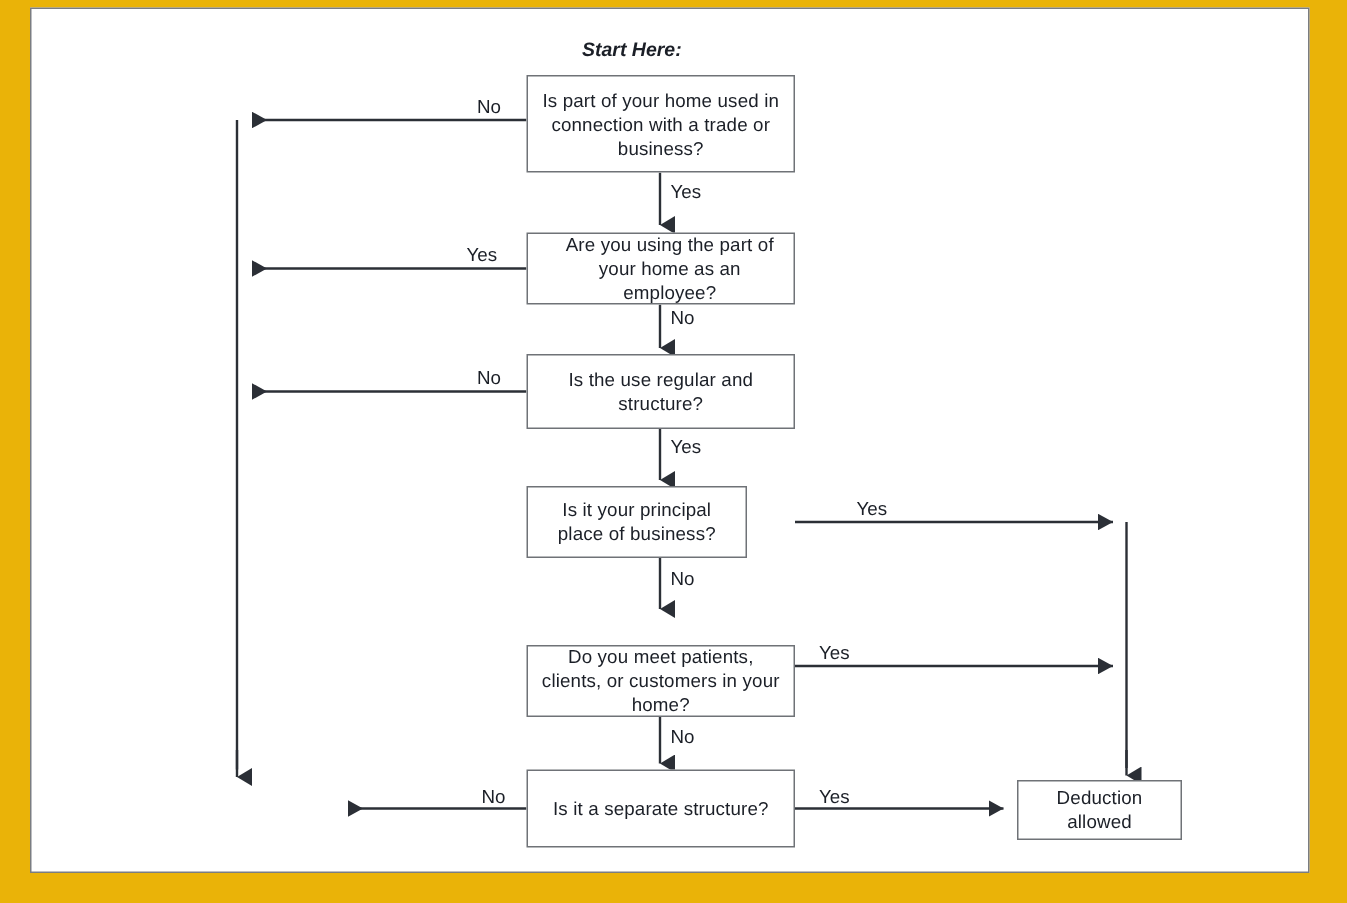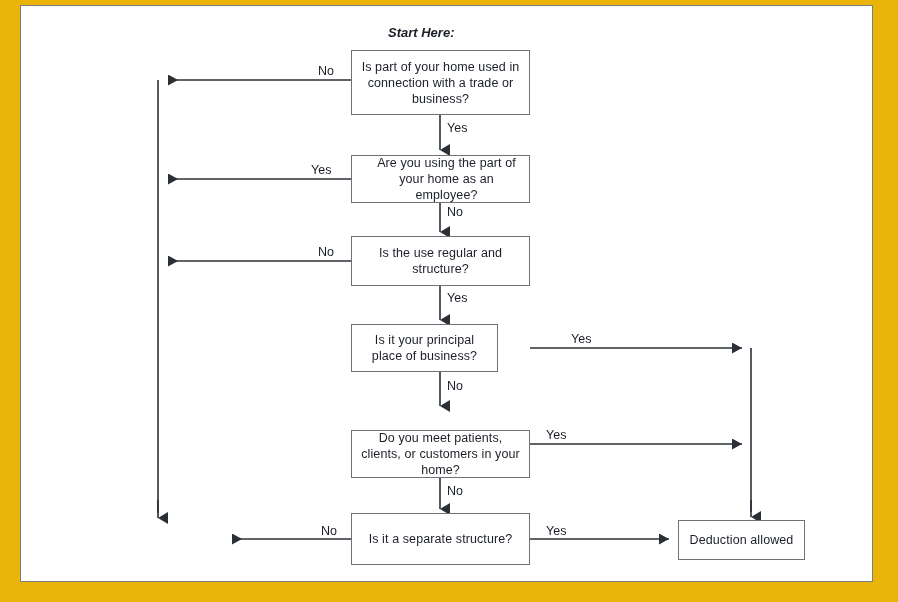--- a/index.html
+++ b/index.html
@@ -135,21 +135,21 @@
 
   <div class="node" style="left:351px; top:410px; width:179px; height:48px;margin-top:20px;">
     <span>Do you meet patients, clients, or customers in your home?</span>
   </div>
 
   <div class="node" style="left:351px; top:513px; width:179px; height:52px;text-align:center;">
     <span>Is it a separate structure?</span>
   </div>
 
 
-  <div class="node" style="left:678px; top:520px; width:127px; height:40px;">
+  <div class="node" style="left:678px; top:520px; width:110px; height:40px;justify-content:flex-end;">
     <span>Deduction allowed</span>
   </div>
 
   <div class="edge-label" style="left:318px; top:64px;">No</div>
   <div class="edge-label" style="left:447px; top:121px;">Yes</div>
 
   <div class="edge-label" style="left:311px; top:163px;">Yes</div>
   <div class="edge-label" style="left:447px; top:205px;">No</div>
 
   <div class="edge-label" style="left:318px; top:245px;">No</div>

